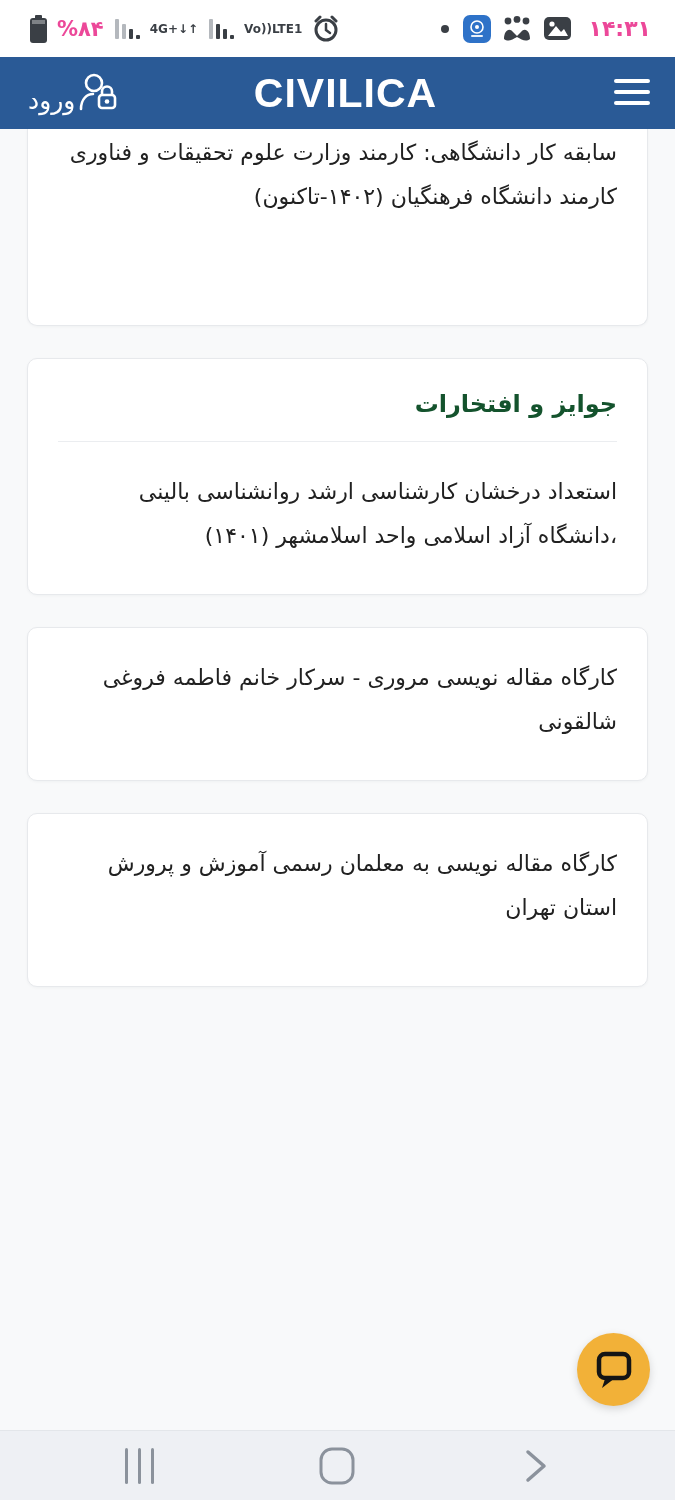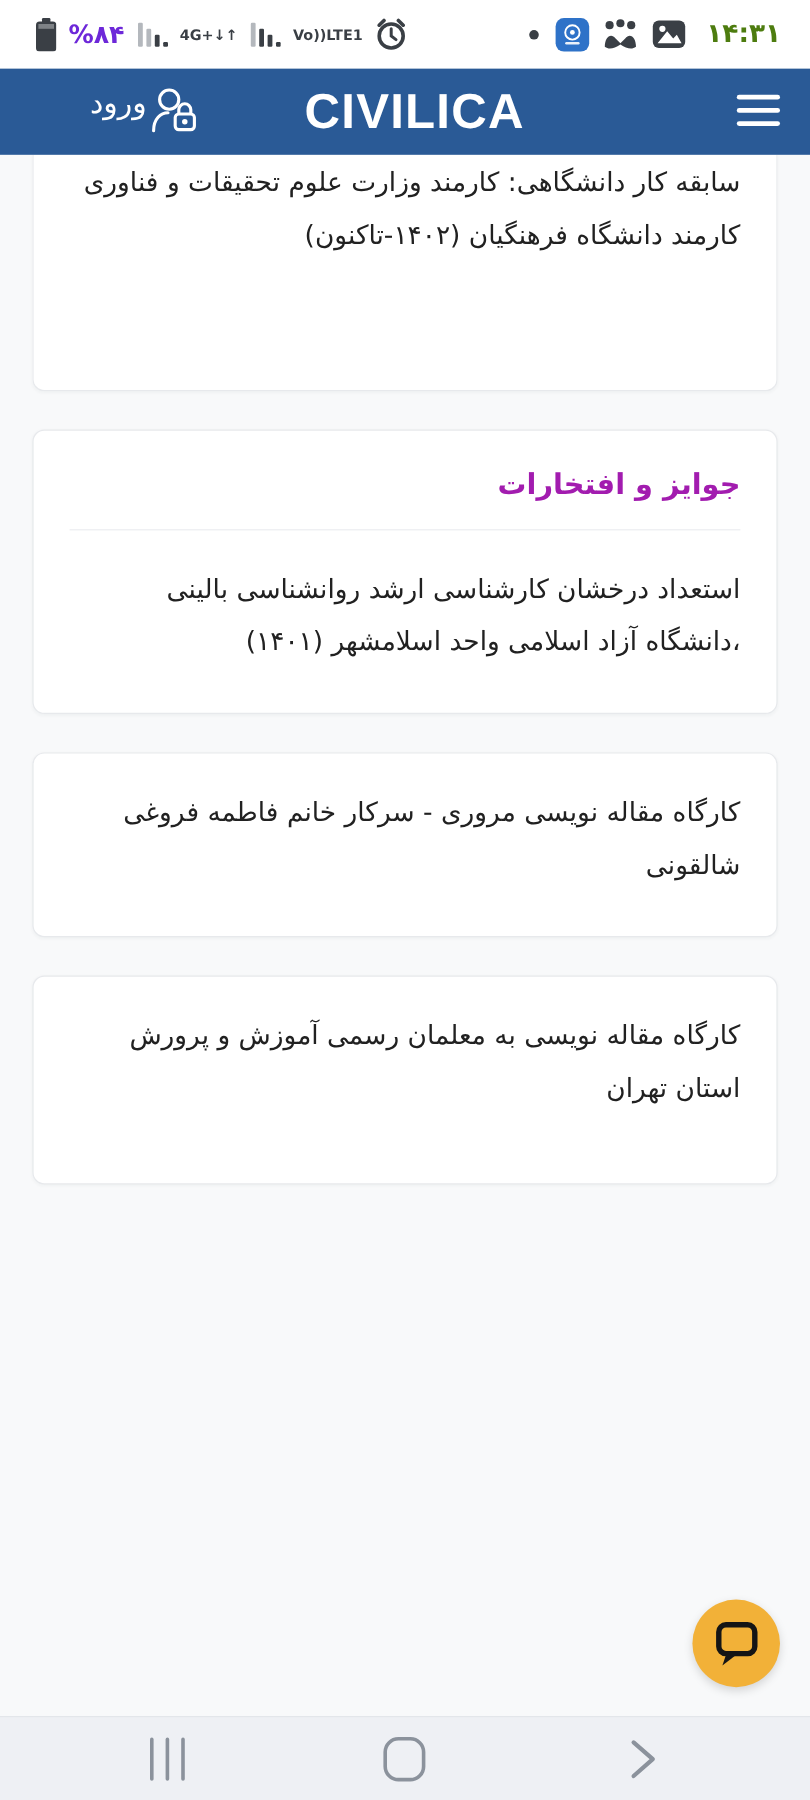--- a/index.html
+++ b/index.html
@@ -11,37 +11,37 @@
     color:#1d1d1f;
   }
   
   .statusbar {
     position:absolute; top:0; left:0; width:675px; height:57px;
     background:#ffffff; display:flex; align-items:center;
     justify-content:space-between; padding:0 24px 0 30px; direction:ltr;
     z-index:60;
   }
   .sb-group { display:flex; align-items:center; gap:10px; }
-  .sb-text { font-size:21px; color:#6d28d9; font-weight:bold; letter-spacing:0.5px; }
+  .sb-text { font-size:21px; color:#ec4899; font-weight:bold; letter-spacing:0.5px; }
   .sb-stack { display:flex; align-items:center; line-height:1; }
   .sb-stack span { font-size:12px; font-weight:bold; color:#3a3f45; }
-  .sb-time { font-size:22px; color:#4d7c0f; font-weight:bold; margin-left:6px; }
+  .sb-time { font-size:22px; color:#ec4899; font-weight:bold; margin-left:6px; }
   .sb-dot { width:8px; height:8px; border-radius:50%; background:#3a3f45; margin-right:4px; }
   .app-badge {
     width:28px; height:28px; border-radius:7px; background:#2e72c8;
     display:flex; align-items:center; justify-content:center;
   }
   
   .header {
     position:absolute; top:57px; left:0; width:675px; height:72px;
     display:flex; align-items:center; z-index:55;
   }
   .login {
-    position:absolute; left:28px; top:14px; display:flex; align-items:flex-start;
-    gap:2px; color:#ffffff; cursor:pointer;margin-left:47px;
+    position:absolute; left:28px; top:14px; display:flex; align-items:flex-end;
+    gap:2px; color:#ffffff; cursor:pointer;
   }
   .login-label { font-size:25px; color:#fff; }
   .logo {
     width:100%; text-align:center; color:#ffffff;
     font-family:"Liberation Sans", sans-serif;
     font-size:41px; font-weight:bold; letter-spacing:1px;padding-left:16px;
   }
   .burger { position:absolute; right:25px; top:22px; width:36px; cursor:pointer; }
   .burger div { height:4px; background:#fff; border-radius:2px; margin-bottom:7px; }
   .burger div:last-child { margin-bottom:0; }
@@ -50,21 +50,21 @@
     position:absolute; top:129px; left:0; width:675px; height:1371px;
     background:#f8f9fa; padding:0 27px; overflow:hidden; direction:rtl;
   }
   .card {
     background:#ffffff; border:1px solid #e7e9ec; border-radius:10px;
     box-shadow:0 1px 3px rgba(30,40,60,0.04);
     padding:28px 30px 36px; margin-bottom:32px;
   }
   .card-first { border-top:none; border-radius:0 0 10px 10px; padding-top:2px; }
   .card-title {
-    font-size:24px; font-weight:bold; color:#a21caf; line-height:34px;
+    font-size:24px; font-weight:bold; color:#14532d; line-height:34px;
     padding-bottom:20px; border-bottom:1px solid #ebedf0; margin-bottom:28px;
     text-align:right;
   }
   .card p {
     font-size:22px; line-height:44px; color:#212121; text-align:right;
     margin-bottom:26px;
   }
   .card p:last-child { margin-bottom:0; }
   .card-last { padding-bottom:56px; }
   

